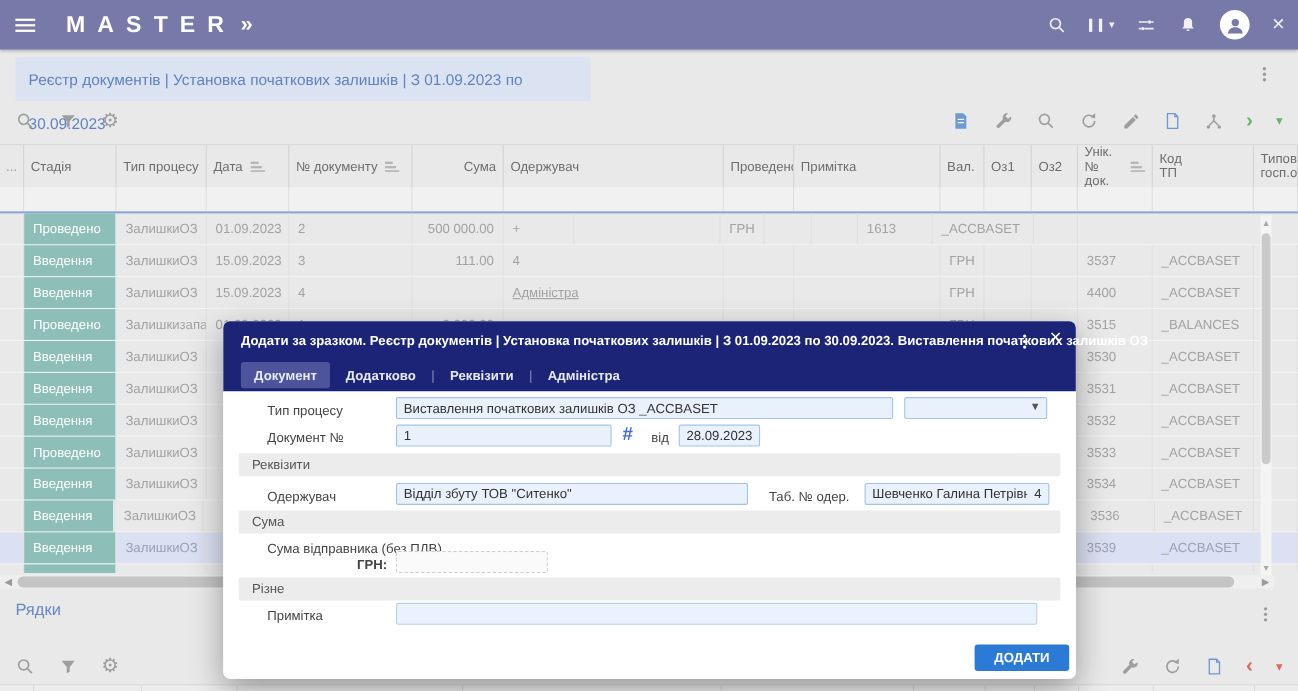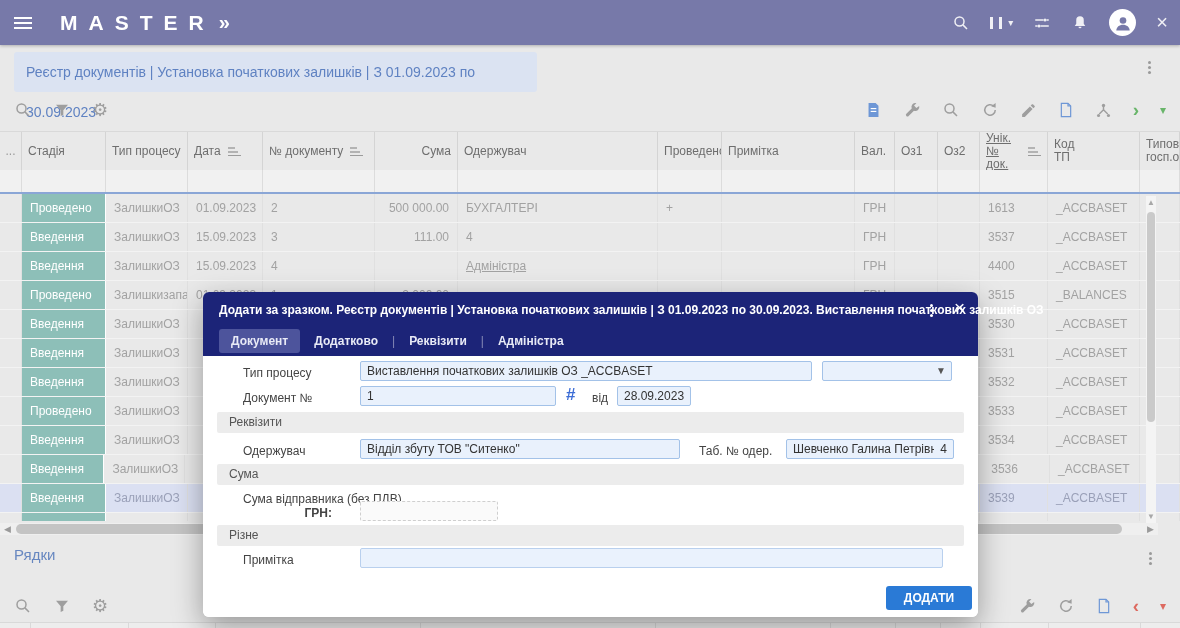--- a/index.html
+++ b/index.html
@@ -234,21 +234,21 @@
       <div class="th c2" style="width: 82px;"><span>Тип процесу</span></div>
       <div class="th c3" style="width: 75px;"><span>Дата</span><span class="sorticon"></span></div>
       <div class="th c4" style="width: 112px;"><span>№ документу</span><span class="sorticon"></span></div>
       <div class="th c5" style="width: 83px;"><span>Сума</span></div>
       <div class="th c6" style="width: 200px;"><span>Одержувач</span></div>
       <div class="th c7" style="width: 64px;"><span>Проведено</span></div>
       <div class="th c8" style="width: 133px;"><span>Примітка</span></div>
       <div class="th c9" style="width: 40px;"><span>Вал.</span></div>
       <div class="th c10" style="width: 43px;"><span>Оз1</span></div>
       <div class="th c11" style="width: 42px;"><span>Оз2</span></div>
-      <div class="th c12" style="width: 68px; text-decoration: underline;"><span>Унік.
+      <div class="th c12" style="width: 68px;"><span>Унік.
 № док.</span><span class="sorticon"></span></div>
       <div class="th c13" style="width: 92px;"><span>Код
 ТП</span></div>
       <div class="th c14" style="width: 40px;"><span>Типова
 госп.оп</span></div>
     </div>
   <div class="frow" id="filterRow">
       <div class="fcell" style="width: 22px;"></div>
       <div class="fcell" style="width: 84px;"></div>
       <div class="fcell" style="width: 82px;"></div>
@@ -266,21 +266,20 @@
       <div class="fcell" style="width: 40px;"></div>
     </div>
   <div id="tbody">
       <div class="tr">
         <div class="td c0" style="width: 22px;"></div>
         <div class="td c1 stage" style="width: 84px;">Проведено</div>
         <div class="td c2" style="width: 82px;">ЗалишкиОЗ</div>
         <div class="td c3" style="width: 75px;">01.09.2023</div>
         <div class="td c4" style="width: 112px;">2</div>
         <div class="td c5 num" style="width: 83px;">500 000.00</div>
-        <div class="td c6" style="width: 200px;">БУХГАЛТЕРІ</div>
         <div class="td c7" style="width: 64px;">+</div>
         <div class="td c8" style="width: 133px;"></div>
         <div class="td c9" style="width: 40px;">ГРН</div>
         <div class="td c10" style="width: 43px;"></div>
         <div class="td c11" style="width: 42px;"></div>
         <div class="td c12" style="width: 68px;">1613</div>
         <div class="td c13" style="width: 92px;">_ACCBASET</div>
         <div class="td c14" style="width: 40px;"></div>
       </div>
       <div class="tr">
@@ -573,21 +572,21 @@
     <span class="flabel" style="left:40px; top:88px;">Одержувач</span>
     <input class="finput" style="left: 157px; top: 83px; width: 320px;" value="Відділ збуту ТОВ &quot;Ситенко&quot;">
     <span class="flabel" style="left:496px; top:88px;">Таб. № одер.</span>
     <div class="finput tabno" style="left:583px; top:83px; width:168px;">
       <span style="overflow:hidden;white-space:nowrap;">Шевченко Галина Петрівна</span>
       <span style="margin-left:6px;">4</span>
     </div>
 
     <div class="band" style="top:108px;">Сума</div>
     <span class="flabel" style="left:40px; top:136px;">Сума відправника (без ПДВ)</span>
-    <span class="flabel grnlabel" style="left:24px; top:150px;">ГРН:</span>
+    <span class="flabel grnlabel" style="left:44px; top:150px;">ГРН:</span>
     <input class="finput dashed" style="left: 157px; top: 145px; width: 138px;" value="">
 
     <div class="band" style="top:169px;">Різне</div>
     <span class="flabel" style="left:40px; top:197px;">Примітка</span>
     <input class="finput" style="left: 157px; top: 192px; width: 583px; background: rgb(234, 242, 253); border-color: rgb(185, 208, 238);" value="">
 
     <button class="addbtn">ДОДАТИ</button>
   </div>
 </div>
 

